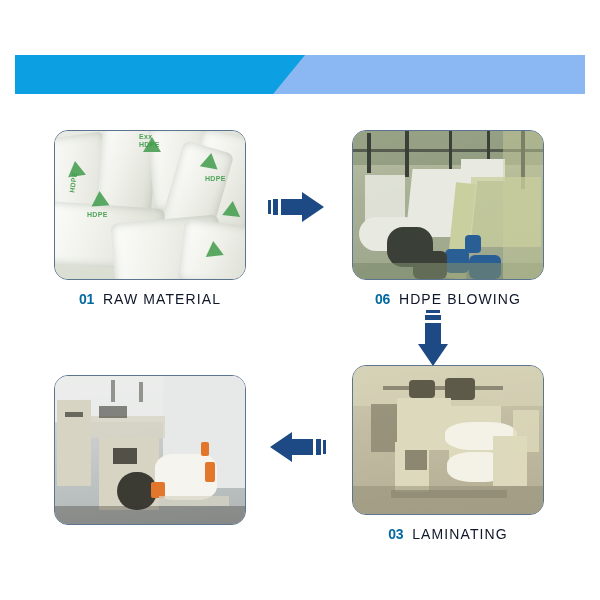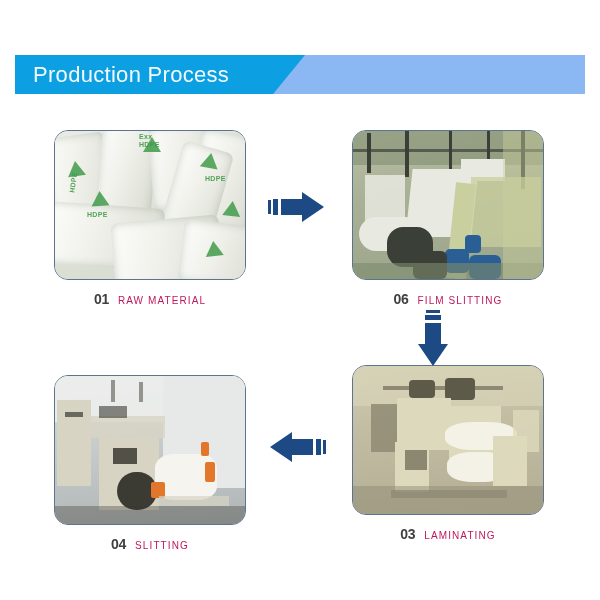--- a/index.html
+++ b/index.html
@@ -74,29 +74,29 @@
   }
 
   .caption {
     margin-top: 11px;
     text-align: center;
     white-space: nowrap;
     font-size: 13.5px;
   }
   .cap-num {
     font-weight: bold;
-    color: #404040;
+    color: #0369a1;
     font-size: 14px;
     letter-spacing: -0.3px;
   }
   .cap-label {
-    color: #be185d;
+    color: #0f172a;
     letter-spacing: 1.1px;
     margin-left: 9px;
-    font-size: 10px;
+    font-size: 14px;
   }
 
   
   .arrow {
     position: absolute;
   }
   .arrow-right { left: 268px; top: 188px; width: 58px; height: 38px; }
   .arrow-left  { left: 268px; top: 428px; width: 58px; height: 38px; }
   .arrow-down  { left: 414px; top: 310px; width: 38px; height: 58px; }
 
@@ -148,21 +148,20 @@
   .m4c { position:absolute; background:#3b3a33; }
   .m4d { position:absolute; background:#e2762a; border-radius:2px; }
   .m4e { position:absolute; background:#eef0ef; }
 </style>
 </head>
 <body>
 
 <div class="banner">
   <div class="banner-light"></div>
   <div class="banner-dark"></div>
-  <div class="banner-title">Production Process</div>
 </div>
 
 <div class="step step-tl">
   <div class="photo">
     <div class="photo-inner p1">
       <div class="bag" style="left:-6px;  top:4px;   width:62px;  height:108px; transform:rotate(-8deg);"></div>
       <div class="bag" style="left:44px;  top:-10px; width:56px;  height:96px;  transform:rotate(6deg);"></div>
       <div class="bag" style="left:96px;  top:-6px;  width:58px;  height:84px;  transform:rotate(-4deg);"></div>
       <div class="bag" style="left:140px; top:2px;   width:60px;  height:96px;  transform:rotate(9deg);"></div>
       <div class="bag" style="left:112px; top:14px;  width:52px;  height:118px; transform:rotate(16deg);"></div>
@@ -206,21 +205,21 @@
       <div class="m2e" style="left:34px; top:96px; width:46px;  height:40px; border-radius:16px;"></div>
       <div class="m2c" style="left:92px; top:118px;width:24px;  height:24px; border-radius:5px;"></div>
       <div class="m2c" style="left:112px;top:104px;width:16px;  height:18px; border-radius:4px;"></div>
       <div class="m2c" style="left:116px;top:124px;width:32px;  height:24px; border-radius:6px;"></div>
       <div class="m2e" style="left:60px; top:120px;width:34px;  height:28px; border-radius:6px;"></div>
       <div class="m2b" style="left:0;    top:132px;width:190px; height:16px; opacity:.6;"></div>
       <div class="m2d" style="left:150px;top:0;    width:40px;  height:148px; opacity:.45;"></div>
     </div>
   </div>
   <div class="caption">
-    <span class="cap-num">06</span><span class="cap-label">FILM SLITTING</span>
+    <span class="cap-num">06</span><span class="cap-label">HDPE BLOWING</span>
   </div>
 </div>
 
 <div class="step step-br">
   <div class="photo">
     <div class="photo-inner p3">
       <div class="m3a" style="left:0;   top:0;   width:190px; height:40px; opacity:.55;"></div>
       <div class="m3d" style="left:30px;top:20px;width:120px; height:4px; opacity:.6;"></div>
       <div class="m3d" style="left:56px;top:14px;width:26px;  height:18px; border-radius:4px;"></div>
       <div class="m3d" style="left:92px;top:12px;width:30px;  height:22px; border-radius:4px;"></div>
@@ -257,23 +256,20 @@
       <div class="m4b" style="left:100px;top:78px;width:62px; height:46px;"></div>
       <div class="m4d" style="left:96px; top:106px;width:14px;height:16px;"></div>
       <div class="m4d" style="left:150px;top:86px; width:10px;height:20px;"></div>
       <div class="m4d" style="left:146px;top:66px; width:8px; height:14px;"></div>
       <div class="m4c" style="left:0;   top:130px;width:190px;height:18px; opacity:.35;"></div>
       <div class="m4a" style="left:104px;top:120px;width:70px;height:10px; opacity:.7;"></div>
       <div class="m4c" style="left:56px;top:4px;  width:4px;  height:22px; opacity:.5;"></div>
       <div class="m4c" style="left:84px;top:6px;  width:4px;  height:20px; opacity:.5;"></div>
     </div>
   </div>
-  <div class="caption">
-    <span class="cap-num">04</span><span class="cap-label">SLITTING</span>
-  </div>
 </div>
 
 <div class="arrow arrow-right">
   <svg width="58" height="38" viewBox="0 0 58 38" xmlns="http://www.w3.org/2000/svg">
     <rect x="0" y="12" width="3" height="14" fill="#1d4a85"></rect>
     <rect x="5" y="11" width="5" height="16" fill="#1d4a85"></rect>
     <path d="M13 11 H34 V4 L56 19 L34 34 V27 H13 Z" fill="#1d4a85"></path>
   </svg>
 </div>
 

